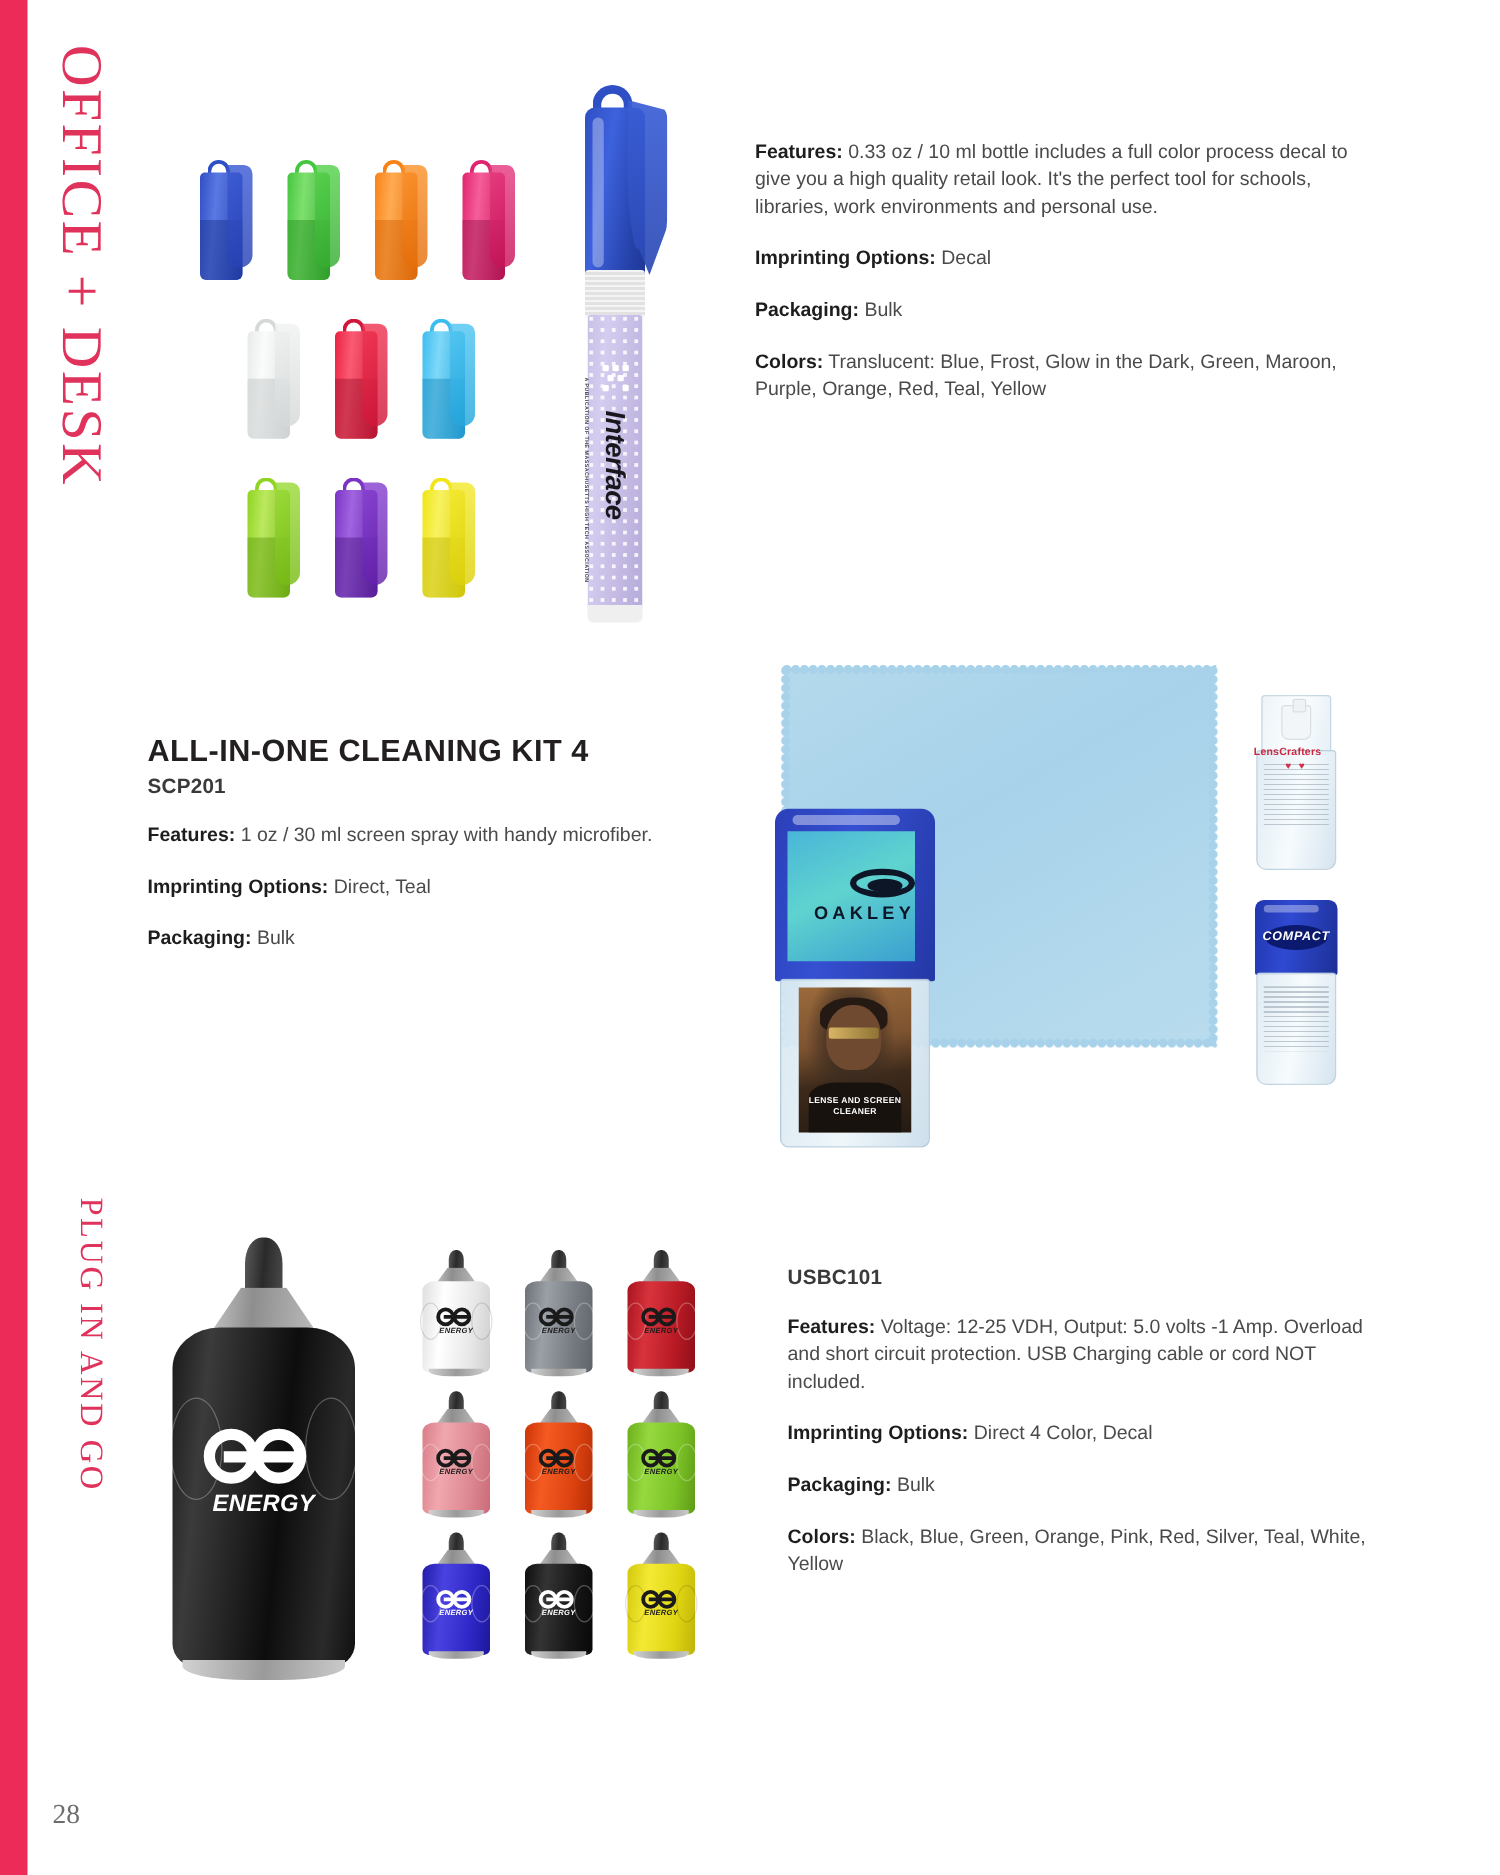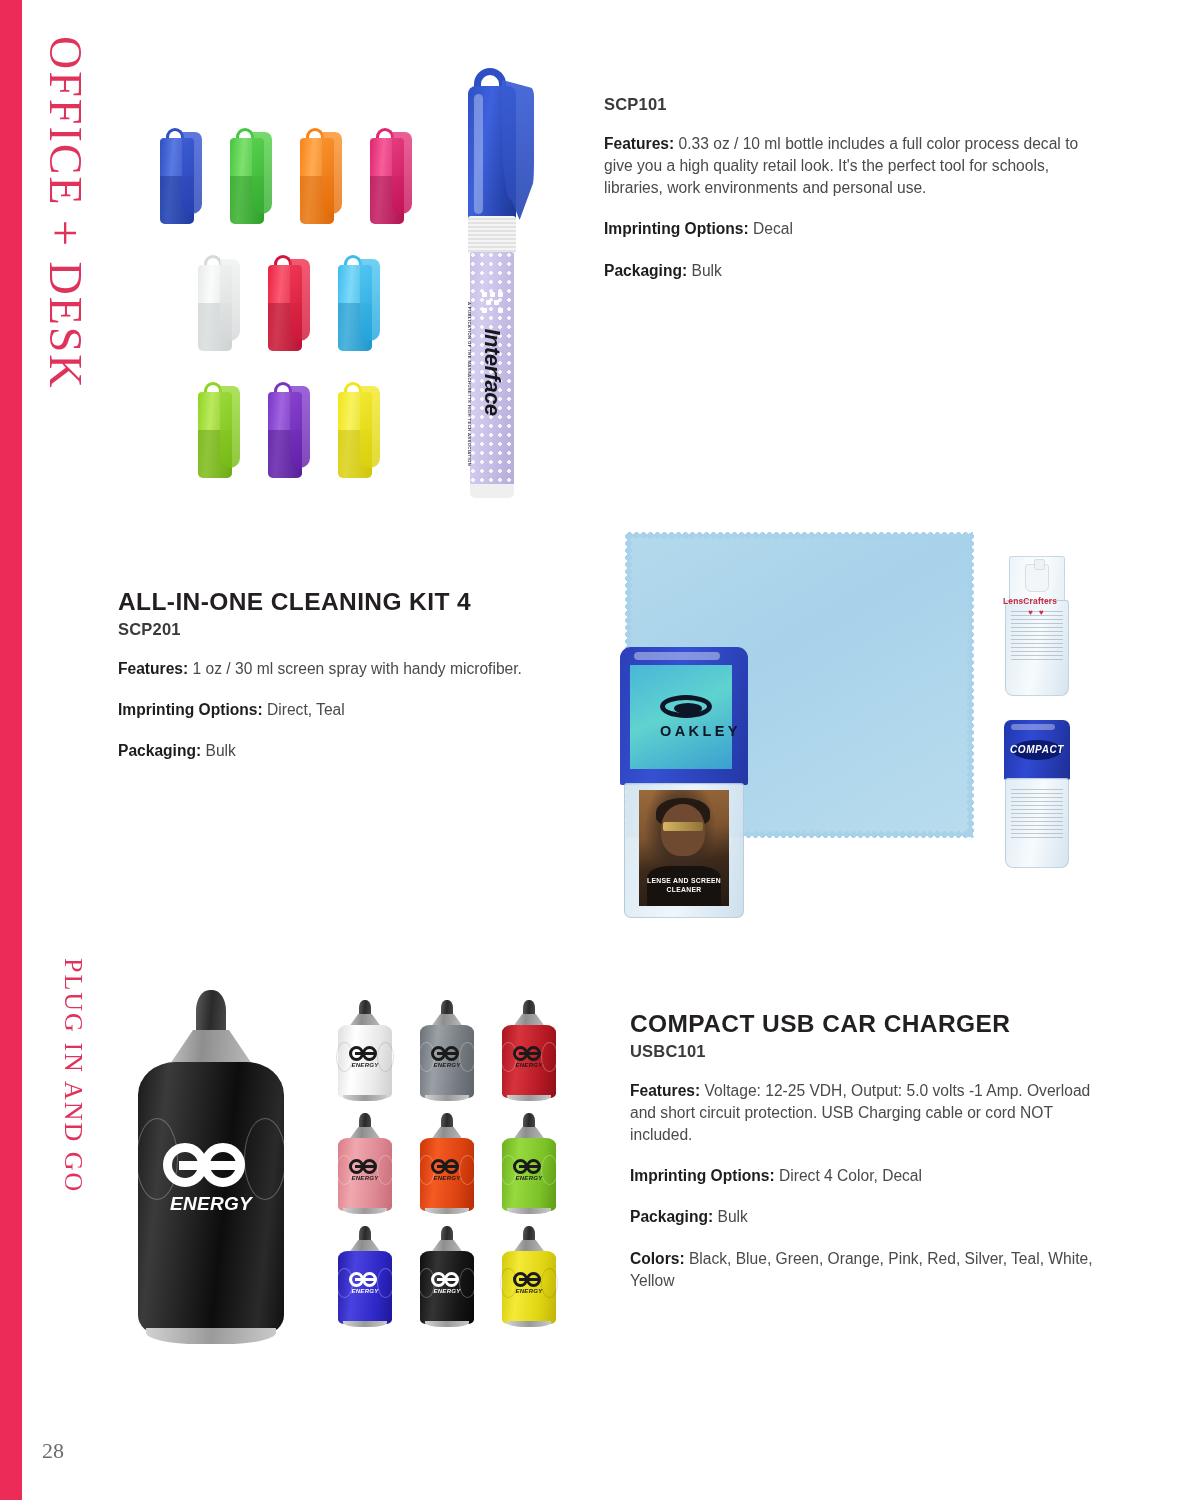--- a/index.html
+++ b/index.html
@@ -163,21 +163,21 @@
     background: linear-gradient(105deg,#2b3fb8 0%,#3550d2 40%,#2437a5 100%);
     border-radius: 11px 11px 2px 2px;
   }
   .kit-main .cap-gloss {
     position: absolute; left: 14px; top: 5px; width: 86px; height: 8px;
     background: rgba(255,255,255,.4); border-radius: 5px;
   }
   .kit-main .cap-label {
     position: absolute; left: 10px; top: 18px; width: 102px; height: 104px;
     background: linear-gradient(155deg,#49b6d8 0%,#5fd3cf 45%,#3a9fd0 100%);
-    display: flex; flex-direction: column; align-items: flex-start; justify-content: center; padding-left: 30px;
+    display: flex; flex-direction: column; align-items: flex-end; justify-content: center;
   }
   .kit-main .oak-ellipse {
     width: 52px; height: 23px; border: 5px solid #0d1626; border-radius: 50%;
     position: relative;
   }
   .kit-main .oak-ellipse::after {
     content: ""; position: absolute; left: 9px; top: 3px;
     width: 28px; height: 11px; background: #0d1626; border-radius: 50%;
   }
   .kit-main .oak-word {
@@ -441,32 +441,35 @@
     </div>
     <div class="brand-sub">A PUBLICATION OF THE MASSACHUSETTS HIGH TECH ASSOCIATION</div>
     <div class="tube-label">
       <span class="brand">Interface</span>
     </div>
   </div>
   <div class="foot"></div>
 </div>
 
 <div class="block1-text">
-  <p class="prod-sku">SCP101</p>
   <p class="spec">
     <b>Features:</b>
     <span>0.33 oz / 10 ml bottle includes a full color process decal to give you a high quality retail look. It's the perfect tool for schools, libraries, work environments and personal use.</span>
   </p>
   <p class="spec">
     <b>Imprinting Options:</b>
     <span>Decal</span>
   </p>
   <p class="spec">
     <b>Packaging:</b>
     <span>Bulk</span>
+  </p>
+  <p class="spec">
+    <b>Colors:</b>
+    <span>Translucent: Blue, Frost, Glow in the Dark, Green, Maroon, Purple, Orange, Red, Teal, Yellow</span>
   </p>
 </div>
 
 <div class="cloth">
   <div class="cloth-side l"></div>
   <div class="cloth-side r"></div>
 </div>
 
 <div class="kit-main">
   <div class="cap"></div>
@@ -684,21 +687,20 @@
         <div class="ring-o b" style="border-color:#1a1a1a;"></div>
         <div class="bar" style="background:#1a1a1a;"></div>
       </div>
       <div class="ge-word" style="color:#1a1a1a;">ENERGY</div>
     </div>
     <div class="ring"></div>
   </div>
 </div>
 
 <div class="block3-text">
-  <h2 class="prod-title">COMPACT USB CAR CHARGER</h2>
   <p class="prod-sku">USBC101</p>
   <p class="spec">
     <b>Features:</b>
     <span>Voltage: 12-25 VDH, Output: 5.0 volts -1 Amp. Overload and short circuit protection. USB Charging cable or cord NOT included.</span>
   </p>
   <p class="spec">
     <b>Imprinting Options:</b>
     <span>Direct 4 Color, Decal</span>
   </p>
   <p class="spec">

